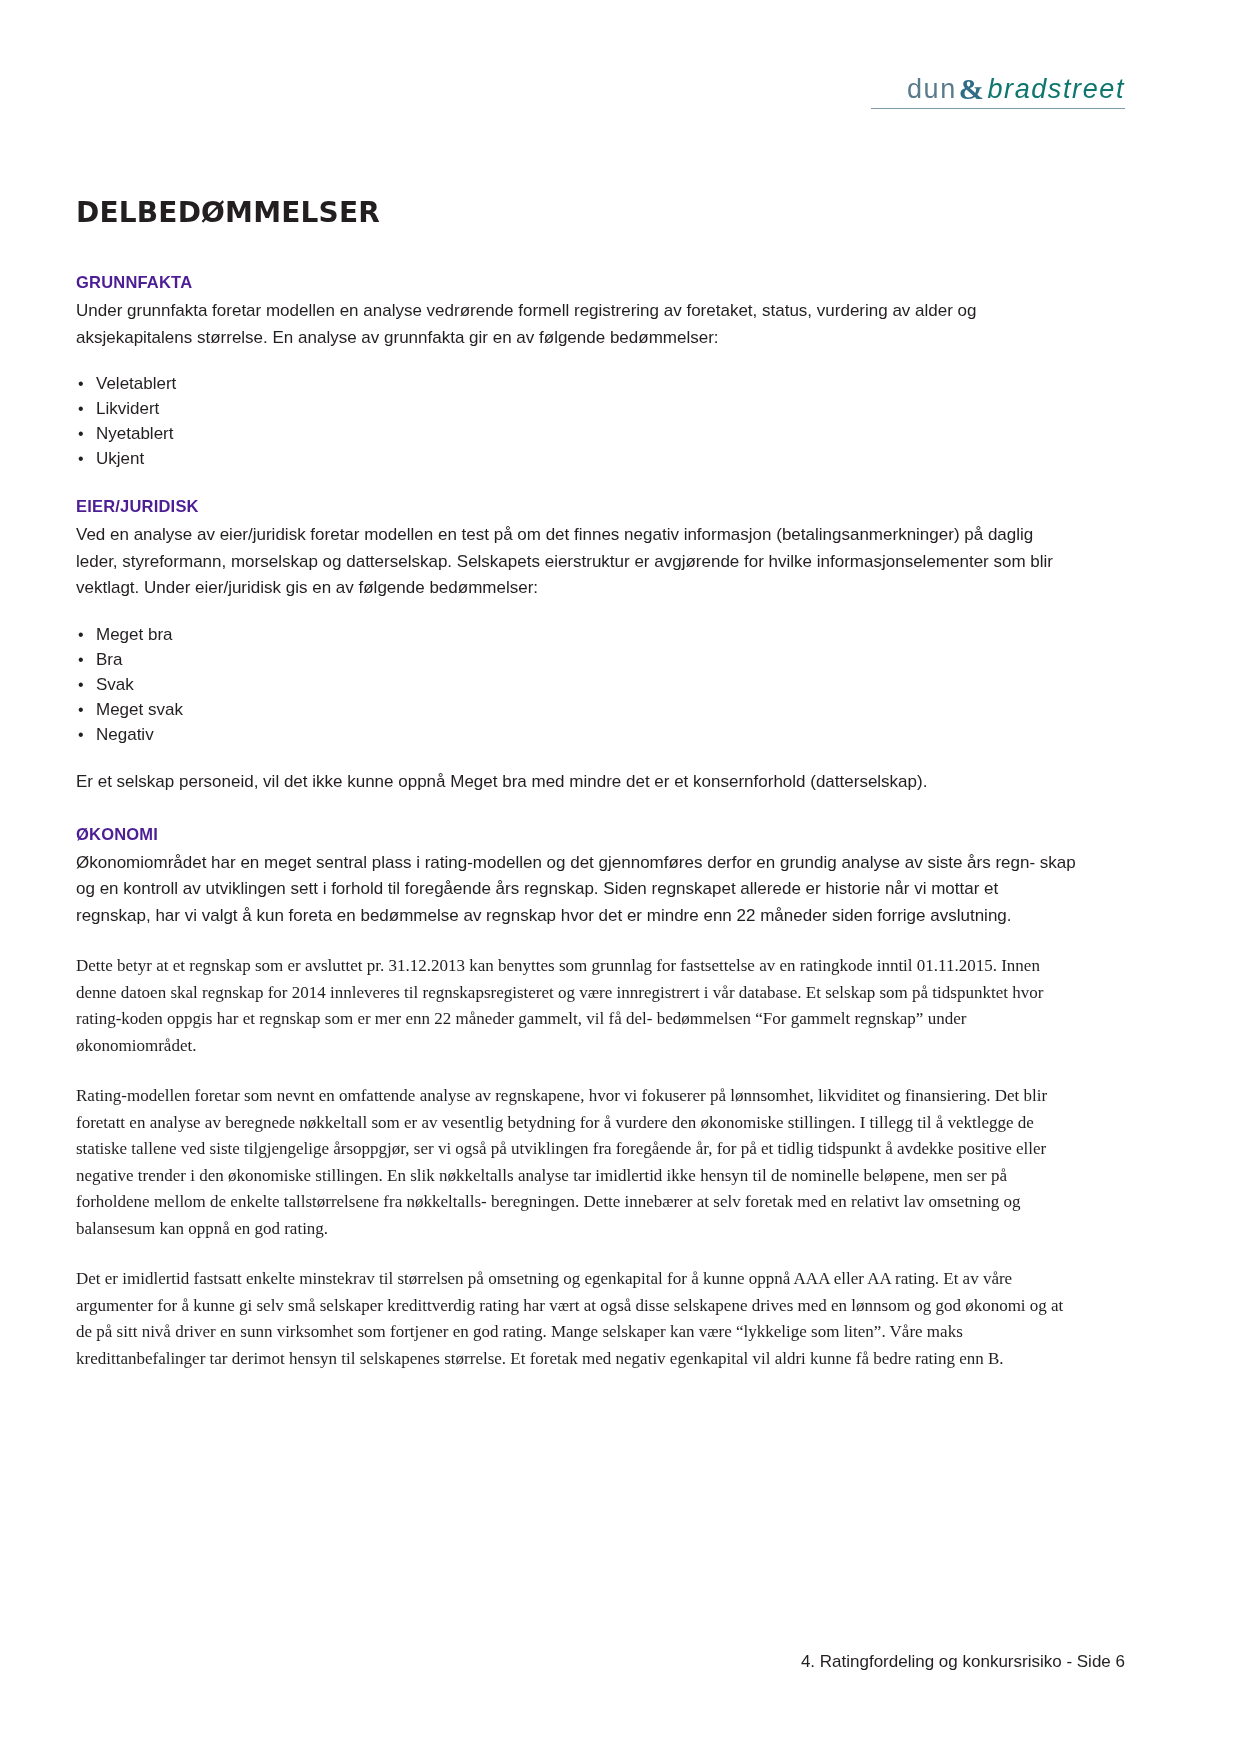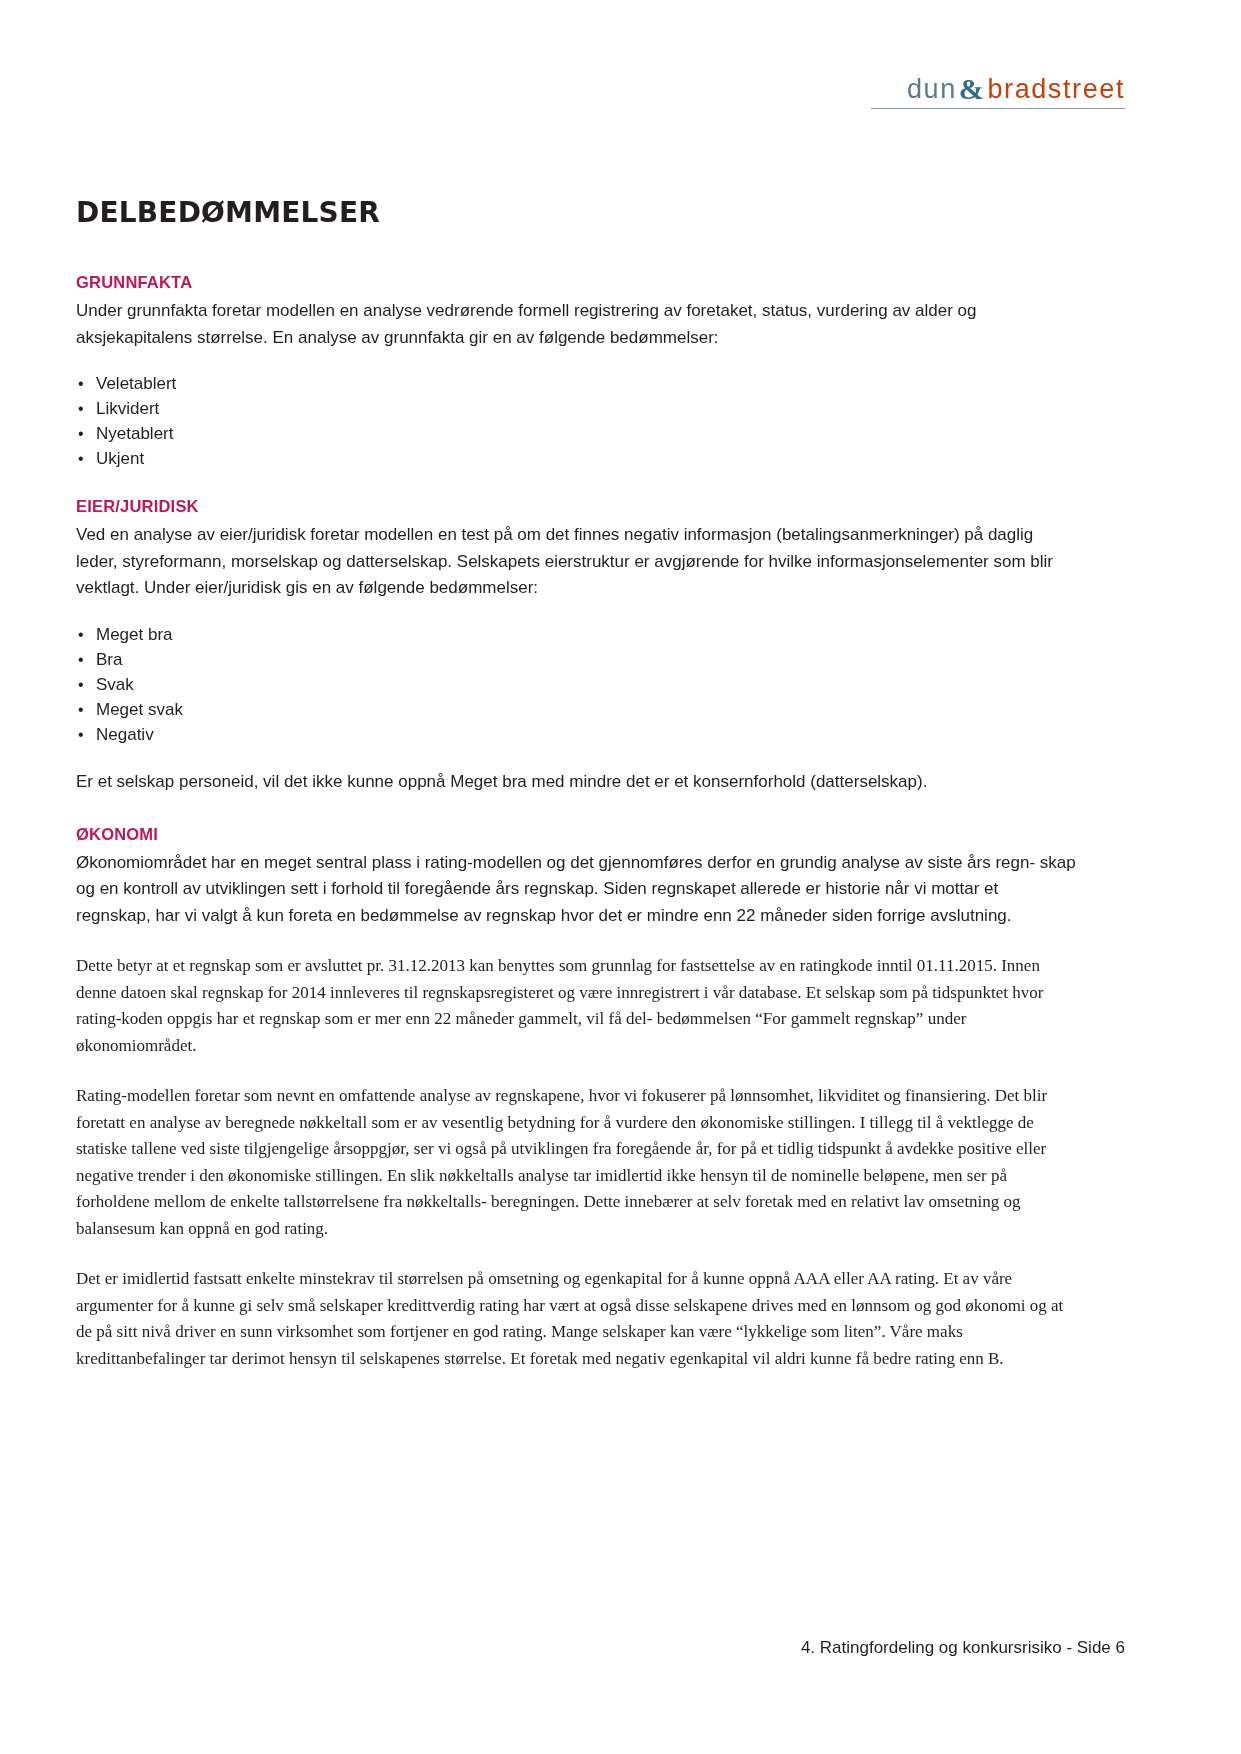--- a/index.html
+++ b/index.html
@@ -39,21 +39,22 @@
     color: #5b7b8c;
   }
   .logo .amp {
     color: #2f6d86;
     font-weight: 700;
     font-size: 30px;
     margin: 0 2px;
     font-family: "Liberation Serif", serif;
   }
   .logo .word-bradstreet {
-    color: #c2410c;
+    color: #0f766e;
+    font-style: italic;
   }
   .logo-rule {
     position: absolute;
     top: 108px;
     right: 96px;
     width: 254px;
     height: 1px;
     background: #7f9aa8;
   }
 
@@ -70,21 +71,21 @@
     letter-spacing: 0.2px;
     margin: 0 0 44px 0;
     color: #231f20;
     font-family: "DejaVu Sans", sans-serif;
   }
   h2.section-title {
     font-size: 16.5px;
     font-weight: bold;
     margin: 0 0 6px 0;
     letter-spacing: 0.2px;
-    color: #be185d;
+    color: #4c1d95;
   }
   p.para {
     font-size: 17px;
     line-height: 26.5px;
     margin: 0 0 0 0;
     color: #231f20;
   }
   .para + .para {
     margin-top: 24px;
     font-family: Liberation Serif, serif;
@@ -116,21 +117,21 @@
     font-size: 17px;
     line-height: 26px;
     margin: 4px 0 30px 0;
   }
 
   
   .footer {
     position: absolute;
     left: 0;
     right: 96px;
-    bottom: 96px;
+    bottom: 82px;
     text-align: right;
     font-size: 17px;
     color: #231f20;
   }
 </style>
 </head>
 <body>
 
 <div class="page">
 

